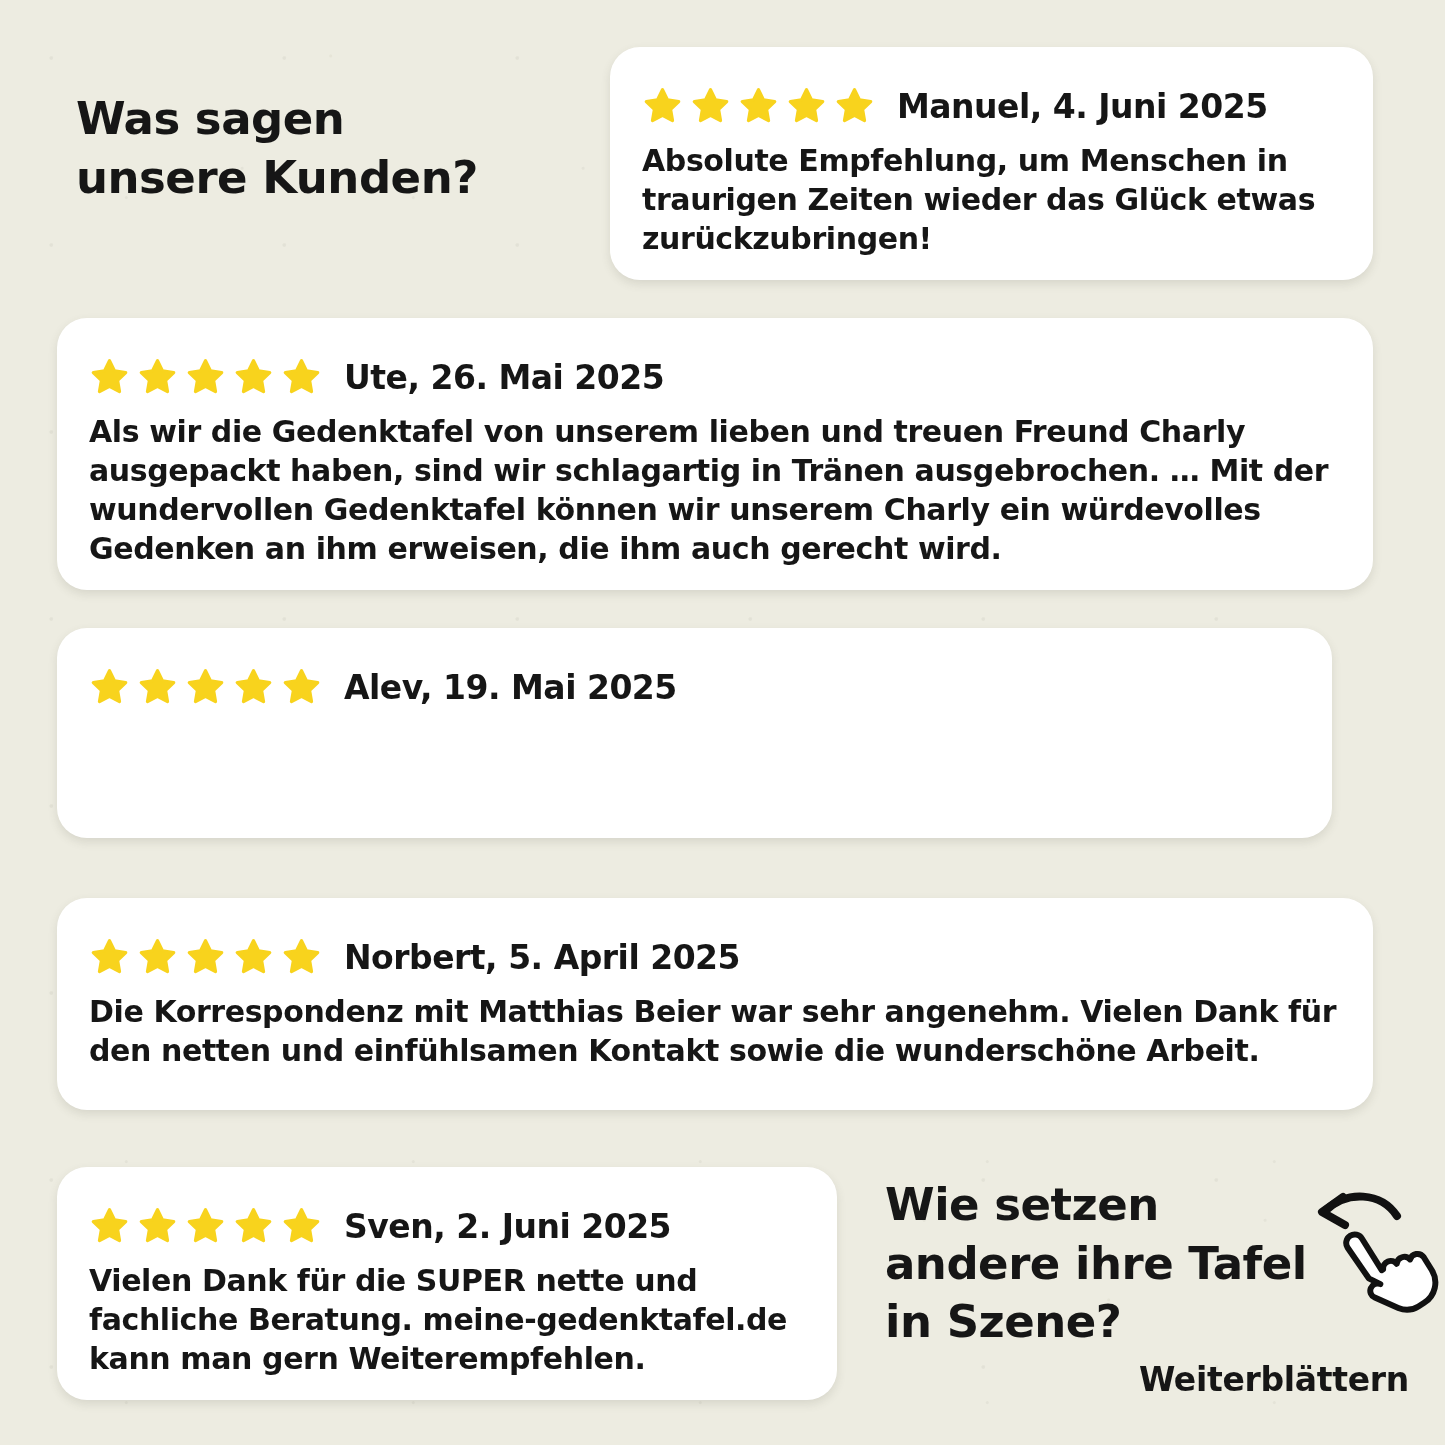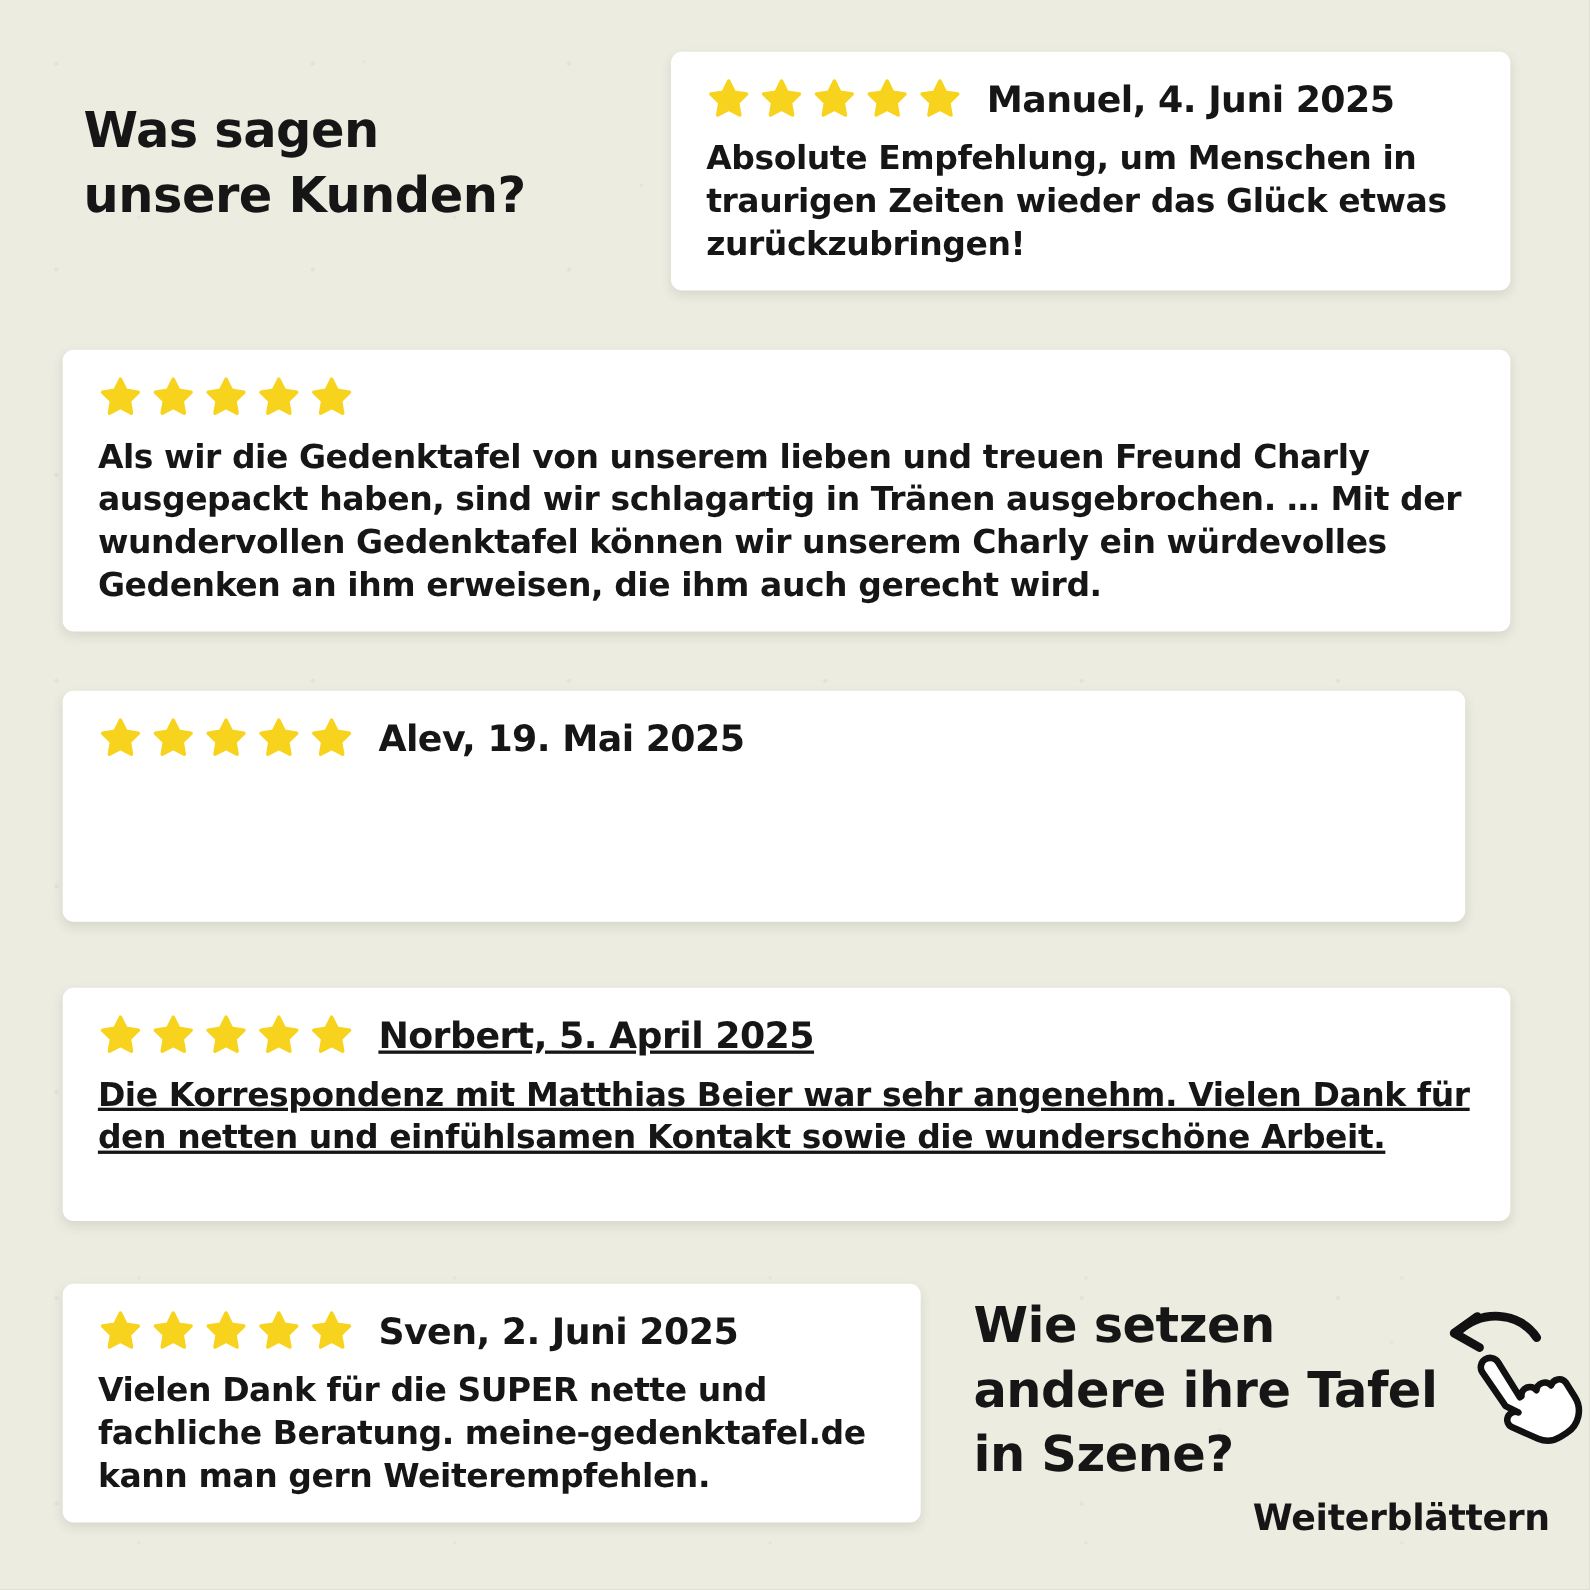--- a/index.html
+++ b/index.html
@@ -31,28 +31,28 @@
     font-size: 45px;
     line-height: 1.3;
     letter-spacing: -0.5px;
     white-space: pre-line;
     margin-left: 16px;
   }
 
   .card {
     position: absolute;
     background: var(--card, #ffffff);
-    border-radius: 10px;
+    border-radius: 30px;
     box-shadow: 0 4px 10px rgba(70, 70, 55, 0.13);
-    padding: 24px 28px 22px 32px;
+    padding: 40px 28px 22px 32px;
   }
   .card.c1 { left: 610px; top:   47px; width: 763px; min-height: 211px; }
   .card.c2 { left:  57px; top:  318px; width: 1316px; min-height: 252px; }
   .card.c3 { left:  57px; top:  628px; width: 1275px; min-height: 210px; }
-  .card.c4 { left:  57px; top:  898px; width: 1316px; min-height: 212px; text-decoration: underline; }
+  .card.c4 { left:  57px; top:  898px; width: 1316px; min-height: 212px; }
   .card.c5 { left:  57px; top: 1155px; width: 780px;  min-height: 205px; margin-top: 12px; }
 
   .card-head {
     display: flex;
     align-items: center;
     gap: 22px;
     margin-bottom: 15px;
   }
   .stars { display: flex; align-items: center; gap: 7px; }
   .star { width: 41px; height: 39px; display: block; }
@@ -147,20 +147,21 @@
           <svg class="star" viewBox="0 0 24 24">
             <path d="M12 1.7l3.08 6.24 6.89 1-4.99 4.86 1.18 6.86L12 17.42l-6.16 3.24 1.18-6.86-4.99-4.86 6.89-1z"></path>
           </svg>
           <svg class="star" viewBox="0 0 24 24">
             <path d="M12 1.7l3.08 6.24 6.89 1-4.99 4.86 1.18 6.86L12 17.42l-6.16 3.24 1.18-6.86-4.99-4.86 6.89-1z"></path>
           </svg>
           <svg class="star" viewBox="0 0 24 24">
             <path d="M12 1.7l3.08 6.24 6.89 1-4.99 4.86 1.18 6.86L12 17.42l-6.16 3.24 1.18-6.86-4.99-4.86 6.89-1z"></path>
           </svg>
         </div>
+      <div class="reviewer">Ute, 26. Mai 2025</div>
     </div>
     <div class="review-text">Als wir die Gedenktafel von unserem lieben und treuen Freund Charly ausgepackt haben, sind wir schlagartig in Tränen ausgebrochen. … Mit der wundervollen Gedenktafel können wir unserem Charly ein würdevolles Gedenken an ihm erweisen, die ihm auch gerecht wird.</div>
   </div>
 
   <div class="card c3">
     <div class="card-head">
       <div class="stars">
           <svg class="star" viewBox="0 0 24 24">
             <path d="M12 1.7l3.08 6.24 6.89 1-4.99 4.86 1.18 6.86L12 17.42l-6.16 3.24 1.18-6.86-4.99-4.86 6.89-1z"></path>
           </svg>

